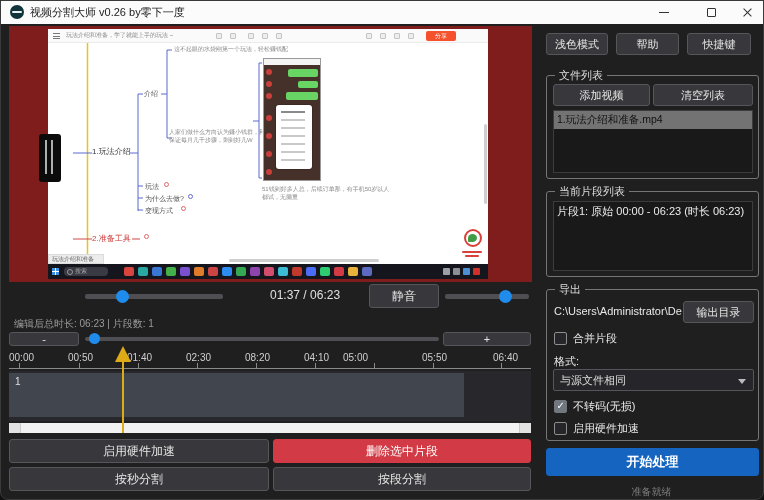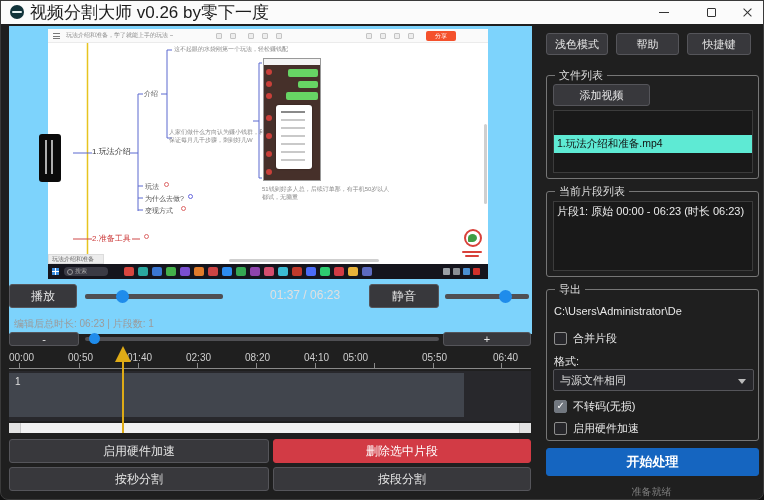--- a/index.html
+++ b/index.html
@@ -4,34 +4,34 @@
 <style>
   html,body{margin:0;padding:0;background:#101010;}
   *{box-sizing:border-box;}
   .app{position:relative;width:764px;height:500px;background:#1f1f1f;
        font-family:"Liberation Sans",sans-serif;border:1px solid #3a3a3a;
        border-radius:0 0 8px 8px;overflow:hidden;}
   
   .titlebar{position:absolute;left:0;top:0;width:100%;height:23px;background:#fbfbfb;}
   .appicon{position:absolute;left:9px;top:4px;width:14px;height:14px;border-radius:50%;background:#11333a;}
   .appicon::after{content:"";position:absolute;left:2px;top:6px;width:10px;height:2px;background:#e8f2f2;border-radius:1px;}
-  .apptitle{position:absolute;left:29px;top:0;height:21px;line-height:23px;font-size:17px;color:#1c1c1c;}
+  .apptitle{position:absolute;left:29px;top:0;height:21px;line-height:23px;font-size:11px;color:#1c1c1c;}
   .wbtn{position:absolute;top:0;width:34px;height:23px;display:flex;align-items:center;justify-content:center;cursor:pointer;}
   .g-min{width:10px;height:1px;background:#333;}
   .g-max{width:9px;height:9px;border:1px solid #333;border-radius:1px;}
   .g-x{position:relative;width:11px;height:11px;}
   .g-x::before,.g-x::after{content:"";position:absolute;left:5px;top:0;width:1px;height:11px;background:#333;}
   .g-x::before{transform:rotate(45deg);} .g-x::after{transform:rotate(-45deg);}
   
   .btn{position:absolute;background:#38383c;border:1px solid #55555a;border-radius:3px;
        color:#e6e6e6;font-size:12px;display:flex;align-items:center;justify-content:center;cursor:pointer;}
   .btn.red{background:#d23b45;border-color:#d23b45;color:#fff;}
   .btn.blue{background:#1565c0;border-color:#1565c0;color:#fff;font-weight:bold;font-size:13px;}
   
-  .preview{position:absolute;left:8px;top:25px;width:523px;height:308px;background:#7dd3fc;}
+  .preview{position:absolute;left:8px;top:25px;width:523px;height:256px;background:#7f1d1d;}
   .frame{position:absolute;left:39px;top:3px;width:440px;height:250px;background:#fff;overflow:hidden;}
   .mtoolbar{position:absolute;left:0;top:0;width:100%;height:14px;background:#fafafa;border-bottom:1px solid #ebebeb;}
   .hamb{position:absolute;left:5px;top:4px;width:7px;height:6px;border-top:1px solid #777;border-bottom:1px solid #777;}
   .hamb::after{content:"";display:block;margin-top:2px;height:1px;background:#777;}
   .mtitle{position:absolute;left:18px;top:2px;font-size:6px;color:#8a8a8a;white-space:nowrap;}
   .tico{position:absolute;top:4px;width:6px;height:6px;border:1px solid #c4c4c4;border-radius:1px;background:#eee;}
   .sharebtn{position:absolute;left:378px;top:2px;width:30px;height:10px;background:#f4512c;border-radius:2px;
             color:#fff;font-size:6px;display:flex;align-items:center;justify-content:center;}
   .canvas{position:absolute;left:0;top:14px;width:440px;height:221px;background:#fff;}
   .mm-text{position:absolute;white-space:nowrap;color:#555;}
@@ -80,21 +80,21 @@
   .hscroll{position:absolute;left:8px;top:422px;width:522px;height:10px;background:#f1f1f1;border-radius:1px;}
   .hcap{position:absolute;top:0;width:12px;height:10px;background:#e2e2e2;}
   .hcap.l{left:0;border-right:1px solid #c9c9c9;} .hcap.r{right:0;border-left:1px solid #c9c9c9;}
   .playhead{position:absolute;left:108px;top:345px;width:28px;height:88px;z-index:6;pointer-events:none;}
   
   .rpanel{position:absolute;left:537px;top:25px;width:227px;height:475px;}
   .group{position:absolute;border:1px solid #767676;border-radius:3px;padding-left:16px;}
   .gtitle{position:absolute;top:-8px;left:8px;background:#1f1f1f;padding:0 4px;font-size:11px;color:#dedede;white-space:nowrap;}
   .listbox{position:absolute;background:#191919;border:1px solid #3c3c3c;overflow:hidden;}
   .listitem{font-size:10.5px;padding:2px 3px;white-space:nowrap;}
-  .listitem.sel{background:#5eead4;color:#111;margin-top:24px;}
+  .listitem.sel{background:#737373;color:#111;}
   .listitem.dim{color:#ececec;}
   .cbrow{position:absolute;display:flex;align-items:center;gap:6px;}
   .cb{width:13px;height:13px;border:1px solid #8d8d8d;background:#26262a;border-radius:2px;position:relative;}
   .cb.checked{background:#71777f;border-color:#71777f;}
   .cb.checked::after{content:"✓";position:absolute;left:1.5px;top:-1px;color:#fff;font-size:10px;}
   .cblabel{font-size:11px;color:#e8e8e8;}
   .flabel{position:absolute;font-size:11px;color:#e8e8e8;}
   .dropdown{position:absolute;background:#26262a;border:1px solid #55555a;border-radius:2px;color:#dedede;
             font-size:11px;display:flex;align-items:center;padding-left:6px;cursor:pointer;}
   .caret{position:absolute;right:7px;top:9px;width:0;height:0;border-left:4px solid transparent;
@@ -228,21 +228,20 @@
         <div class="tray">
           <i style="background:#9aa0a6;"></i>
             <i style="background:#8a9096;"></i>
           <i style="background:#4a90d2;"></i>
             <i style="background:#d0302a;"></i>
         </div>
       </div>
     </div>
   </div>
 
-  <div class="btn" style="left:8px;top:283px;width:68px;height:24px;">播放</div>
   <div class="slider" style="left:84px;top:293px;width:138px;">
     <div class="thumb" style="left:31px;"></div>
   </div>
   <div class="timetext" style="left:228px;top:287px;">01:37 / 06:23</div>
   <div class="btn" style="left:368px;top:283px;width:70px;height:24px;">静音</div>
   <div class="slider" style="left:444px;top:293px;width:84px;">
     <div class="thumb" style="left:54px;"></div>
   </div>
 
   <div class="infotext" style="left:13px;top:316px;">编辑后总时长: 06:23 | 片段数: 1</div>
@@ -297,35 +296,37 @@
   <div class="btn" style="left:8px;top:466px;width:260px;height:24px;">按秒分割</div>
 
   <div class="rpanel">
     <div class="btn" style="left:8px;top:7px;width:62px;height:22px;font-size:11px;">浅色模式</div>
     <div class="btn" style="left:78px;top:7px;width:63px;height:22px;font-size:11px;">帮助</div>
     <div class="btn" style="left:149px;top:7px;width:64px;height:22px;font-size:11px;">快捷键</div>
 
     <div class="group" style="left:8px;top:49px;width:213px;height:104px;">
       <div class="gtitle">文件列表</div>
       <div class="btn" style="left:6px;top:8px;width:97px;height:22px;font-size:11px;">添加视频</div>
+      <div class="btn" style="left:106px;top:8px;width:100px;height:22px;font-size:11px;">清空列表</div>
       <div class="listbox" style="left:6px;top:34px;width:200px;height:63px;">
         <div class="listitem sel">1.玩法介绍和准备.mp4</div>
       </div>
     </div>
 
     <div class="group" style="left:8px;top:165px;width:213px;height:86px;">
       <div class="gtitle">当前片段列表</div>
       <div class="listbox" style="left:6px;top:9px;width:200px;height:70px;">
         <div class="listitem dim" style="font-size:11px;">片段1: 原始 00:00 - 06:23 (时长 06:23)</div>
       </div>
     </div>
 
     <div class="group" style="left:8px;top:263px;width:213px;height:152px;">
       <div class="gtitle">导出</div>
       <div class="flabel" style="left:7px;top:15px;font-size:11px;">C:\Users\Administrator\De</div>
+      <div class="btn" style="left:136px;top:11px;width:71px;height:22px;font-size:11px;">输出目录</div>
       <div class="cbrow" style="left:7px;top:41px;">
         <span class="cb"></span>
         <span class="cblabel">合并片段</span>
       </div>
       <div class="flabel" style="left:7px;top:64px;">格式:</div>
       <div class="dropdown" style="left:6px;top:79px;width:201px;height:22px;">
         <span>与源文件相同</span>
         <span class="caret"></span>
       </div>
       <div class="cbrow" style="left:7px;top:109px;">

